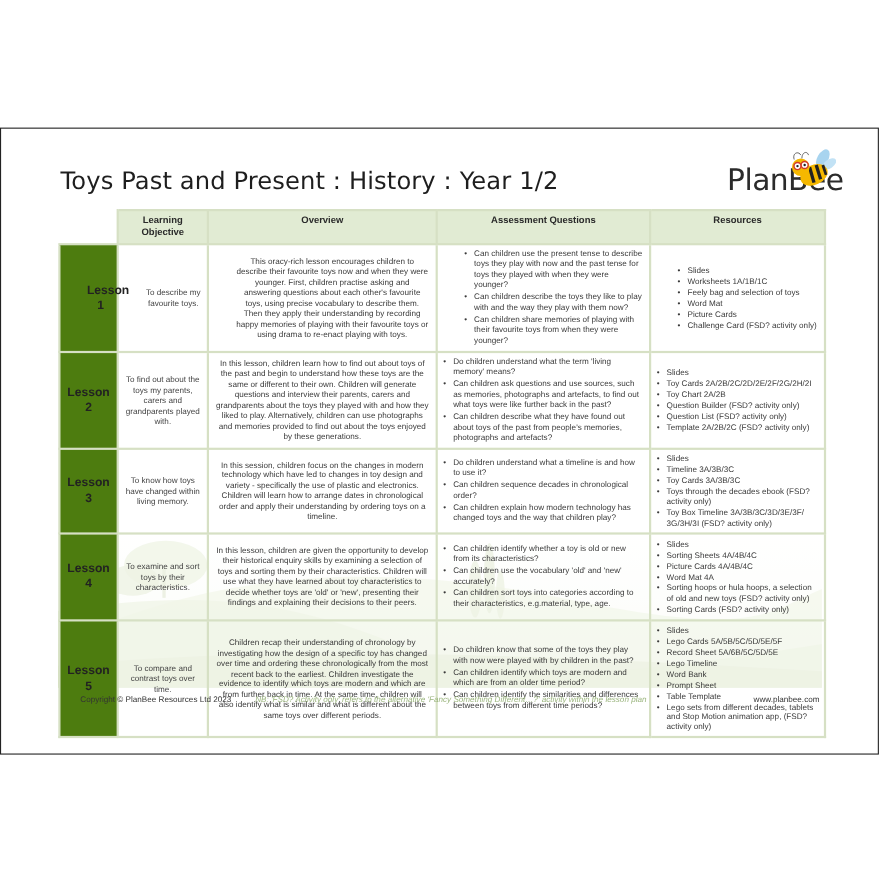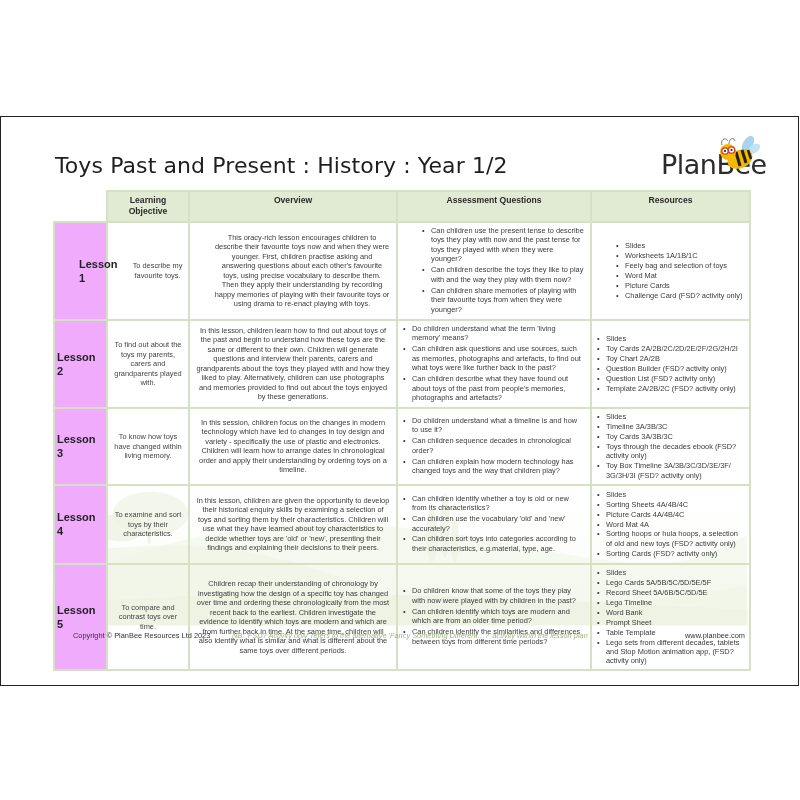--- a/index.html
+++ b/index.html
@@ -33,22 +33,22 @@
     font-size: 7.4px; line-height: 1.28;
     font-family: "Liberation Sans", sans-serif;
   }
   table.plan th, table.plan td { border: 2px solid #d6e0c4; vertical-align: middle; }
   table.plan th {
     background: #e1ebd3; color: #2a2a2a; font-weight: bold; font-size: 8.6px;
     padding: 3px 4px; height: 31px; vertical-align: top; text-align: center;
   }
   table.plan th.blank { background: transparent; border: none; border-right: 2px solid #d6e0c4; border-bottom: 2px solid #d6e0c4;}
   td.lesson {
-    background: #f0abfc; font-weight: bold; font-size: 11px; color: #222;
-    padding: 2px;
+    background: #4d7c0f; font-weight: bold; font-size: 11px; color: #222;
+    text-align: center; padding: 2px;
   }
   td.obj { text-align: center; padding: 3px 5px; color: #444; background: rgba(255,255,255,0.6);}
   td.ov { text-align: center; padding: 3px 6px; color: #3a3a3a; background: rgba(255,255,255,0.6);}
   td.aq, td.res { padding: 3px 5px; color: #3a3a3a; background: rgba(255,255,255,0.6);}
   ul { list-style: none; }
   li { position: relative; padding-left: 9px; margin-bottom: 1.5px; }
   li::before { content: "•"; position: absolute; left: 0; top: 0; }
   td.res li { margin-bottom: 0.5px; }
 
   tr.r1 td { height: 76px; padding-left: 24px; }

